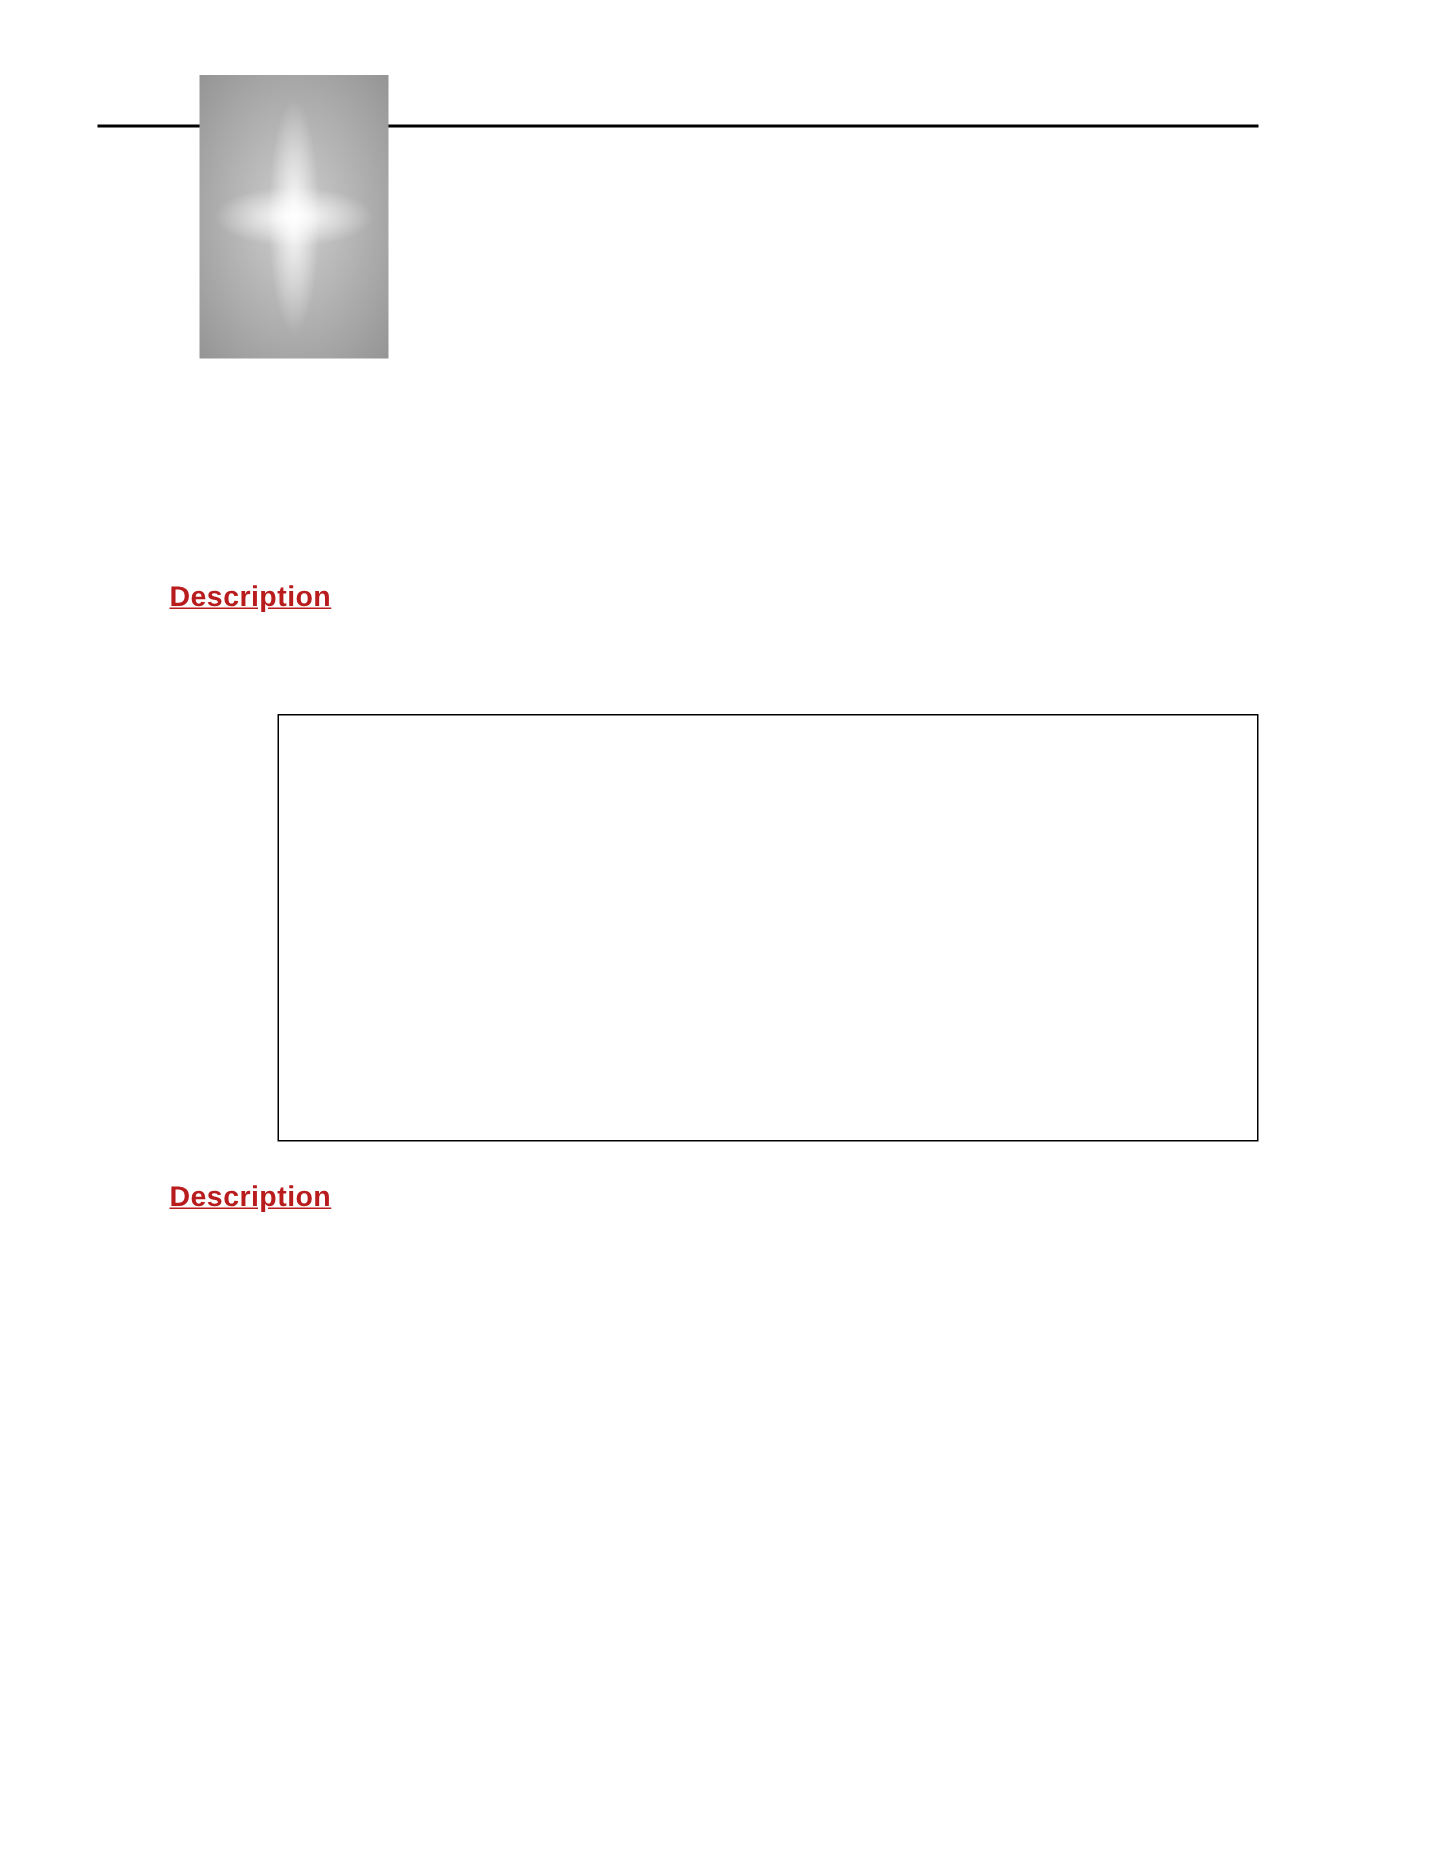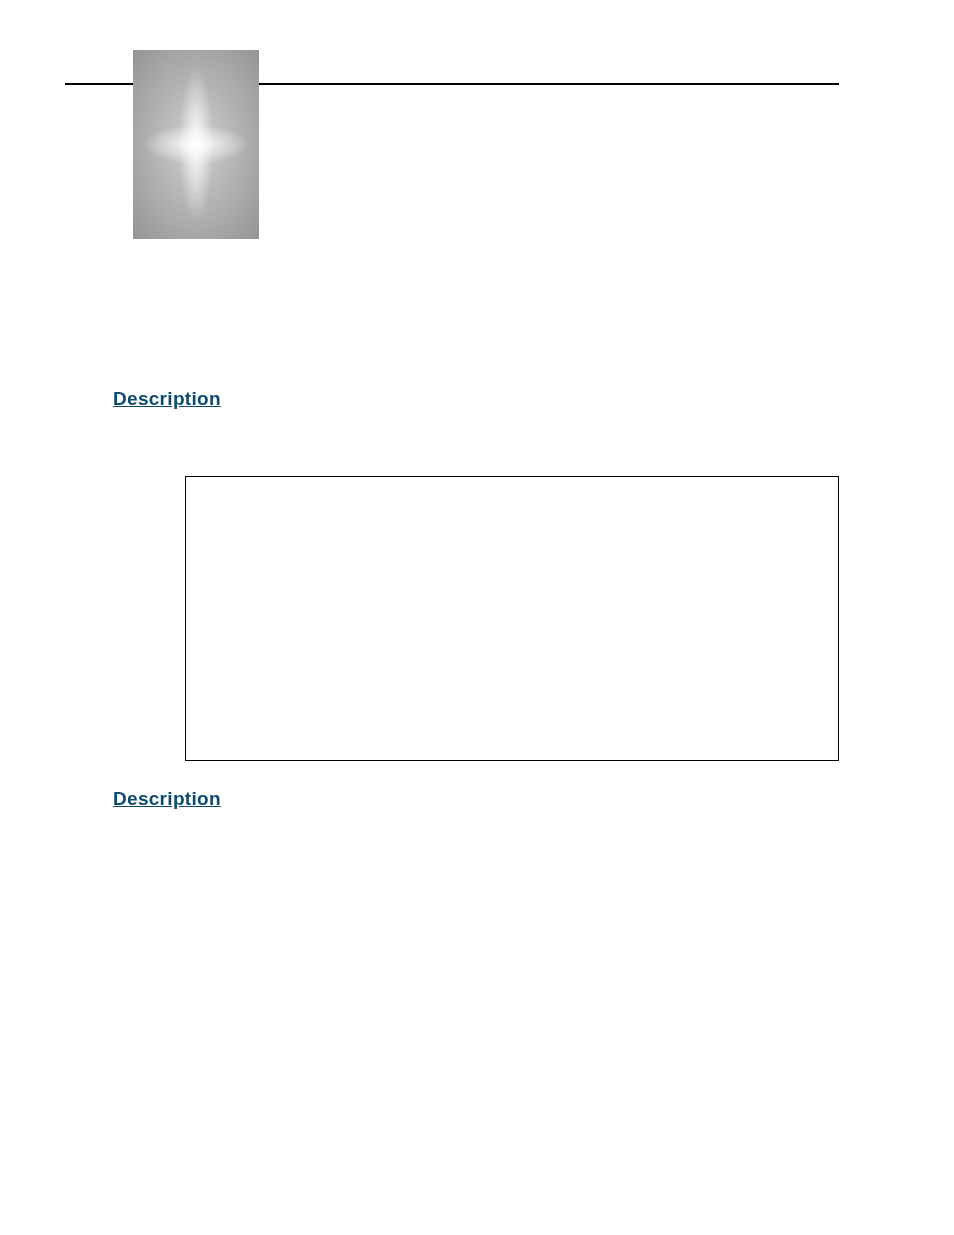--- a/index.html
+++ b/index.html
@@ -29,21 +29,21 @@
     left: 133px;
     top: 50px;
     width: 126px;
     height: 189px;
     background:
       radial-gradient(ellipse 60% 15% at 50% 50%, rgba(255,255,255,0.95) 0%, rgba(255,255,255,0) 70%),
       radial-gradient(ellipse 18% 55% at 50% 50%, rgba(255,255,255,0.88) 0%, rgba(255,255,255,0) 75%),
       radial-gradient(ellipse 140% 140% at 50% 50%, #cfcfcf 0%, #8f8f8f 55%, #585858 100%);
   }
   .heading {
-    color: #0c4a6e;
+    color: #b91c1c;
     text-decoration: underline;
     font-weight: bold;
     font-family: Arial, Helvetica, sans-serif;
   }
   .h1 { position:absolute; left:113px; top:388px; font-size:19px; letter-spacing:0.3px; }
   .h2 { position:absolute; left:113px; top:788px; font-size:19px; letter-spacing:0.3px; }
   .outlined-box {
     position: absolute;
     left: 185px;
     top: 476px;

